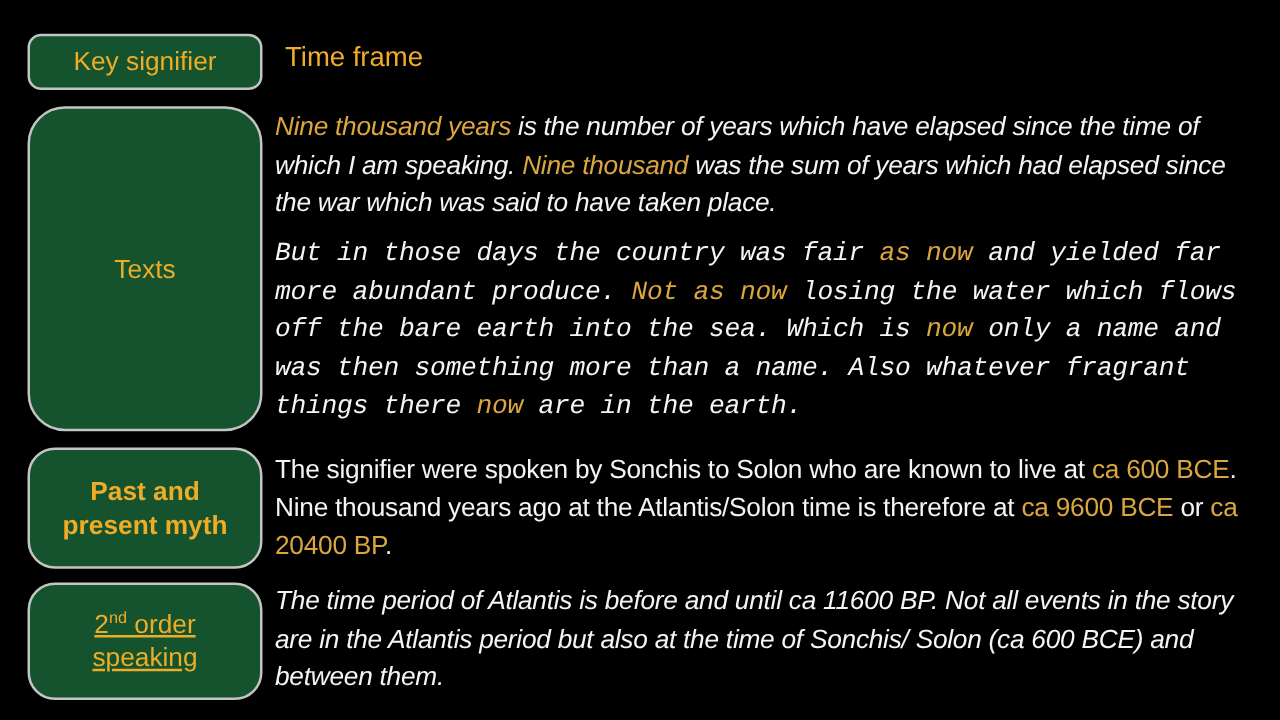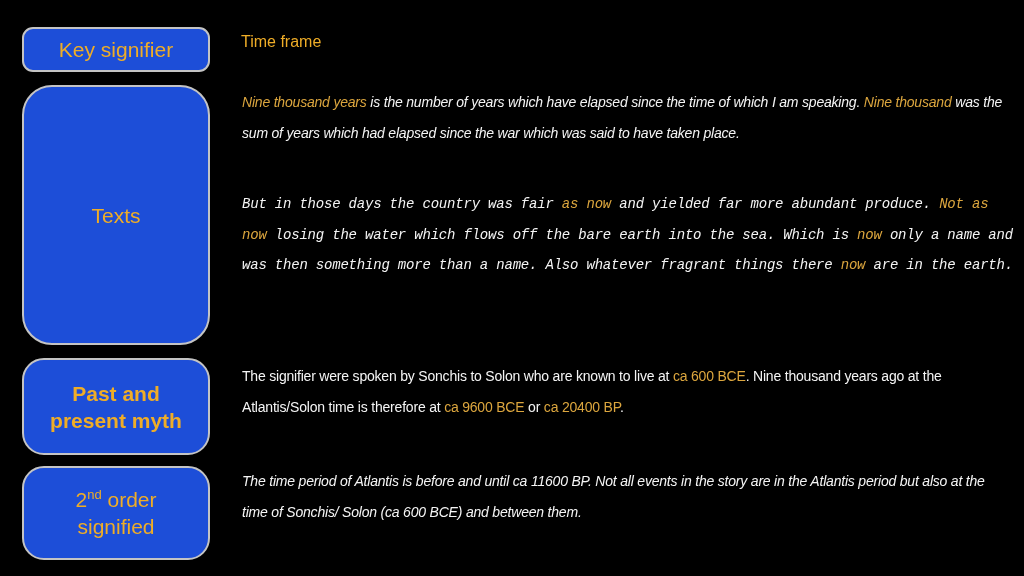--- a/index.html
+++ b/index.html
@@ -23,41 +23,40 @@
     width:188px;
     border:2.5px solid var(--border);
     display:flex;
     flex-direction:column;
     align-items:center;
     justify-content:center;
     text-align:center;
     color:var(--gold-label);
     font-size:21px;
     line-height:27px;
-    background:#1d4ed8;
+    background:#14532d;
   }
   .box-key{top:27px;height:45px;border-radius:11px;}
   .box-texts{top:85px;height:260px;border-radius:30px;}
   .box-past{top:358px;height:97px;border-radius:22px;font-weight:bold;}
-  .box-second{top:466px;height:94px;border-radius:22px;}
+  .box-second{top:466px;height:94px;border-radius:22px;text-decoration:underline;}
   sup{font-size:0.62em;vertical-align:super;line-height:0;}
   .page-title{
     position:absolute;
     left:228px;top:33px;
     color:var(--gold-label);
-    font-size:16px;
+    font-size:22px;
     font-weight:400;
-    margin-left:13px;
   }
   .para{
     position:absolute;
-    left:242px;
+    left:220px;
     width:772px;
     color:var(--body-text);
-    font-size:14px;
+    font-size:21px;
     line-height:30.5px;
     letter-spacing:-0.2px;
   }
   .para.italic{font-style:italic;}
   .para .hl{color:var(--gold-hl);}
   .p1{top:87px;}
   .p2{top:189px;font-family:Liberation Mono, monospace;}
   .p3{top:361px;}
   .p4{top:466px;font-style:italic;}
 </style>
@@ -75,21 +74,21 @@
       <span>Texts</span>
     </div>
 
     <div class="box box-past">
       <span>Past and</span>
       <span>present myth</span>
     </div>
 
     <div class="box box-second">
       <span><span>2</span><sup>nd</sup><span> order</span></span>
-      <span>signified</span>
+      <span>speaking</span>
     </div>
   </aside>
 
   <section>
     <h1 class="page-title">Time frame</h1>
 
     <p class="para italic p1"><span class="hl">Nine thousand years</span><span> is the number of years which have elapsed since the time of which I am speaking. </span><span class="hl">Nine thousand</span><span> was the sum of years which had elapsed since the war which was said to have taken place.</span></p>
 
     <p class="para italic p2"><span>But in those days the country was fair </span><span class="hl">as now</span><span> and yielded far more abundant produce. </span><span class="hl">Not as now</span><span> losing the water which flows off the bare earth into the sea. Which is </span><span class="hl">now</span><span> only a name and was then something more than a name. Also whatever fragrant things there </span><span class="hl">now</span><span> are in the earth.</span></p>
 

